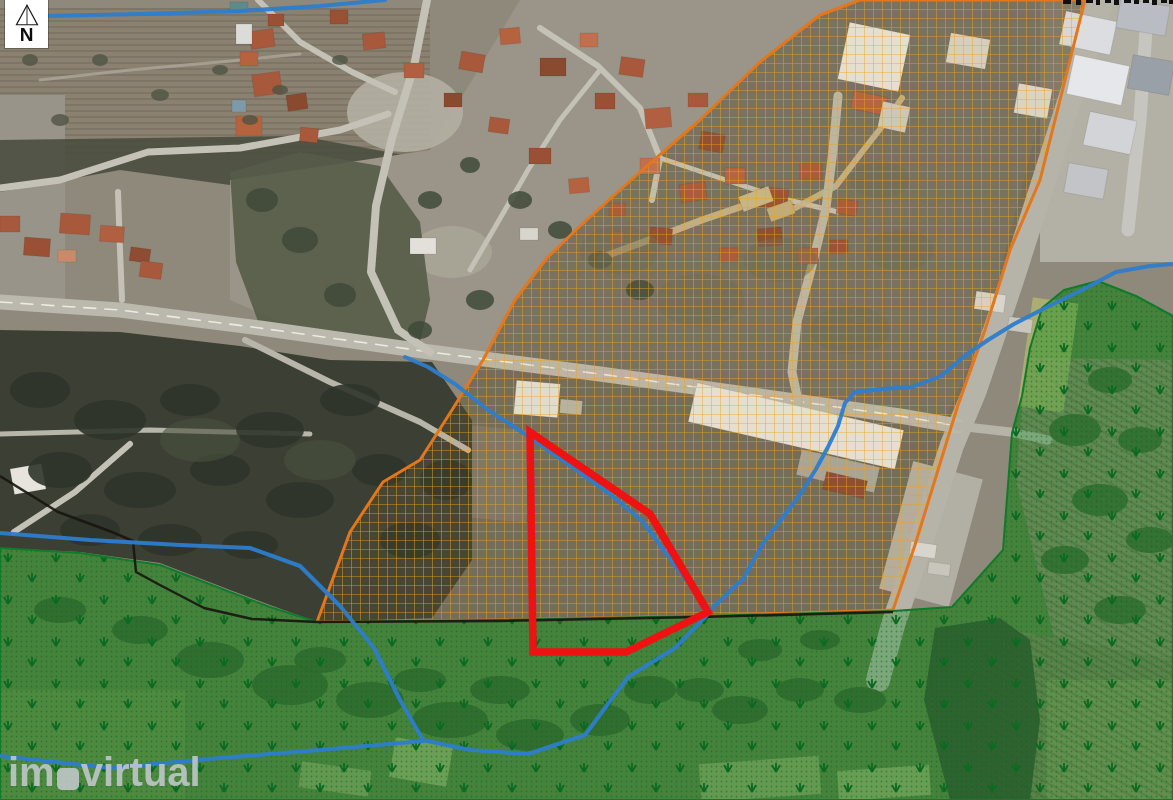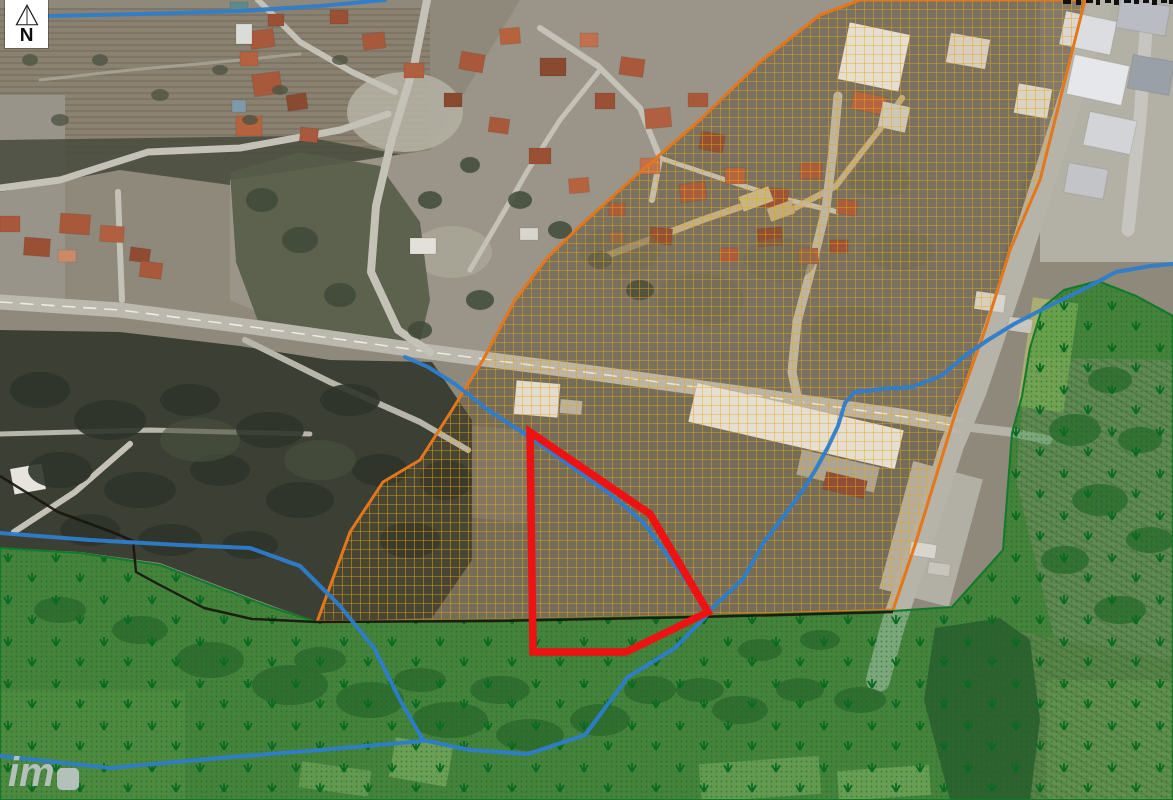--- a/index.html
+++ b/index.html
@@ -4,21 +4,21 @@
 <style>
   html,body{margin:0;padding:0;background:#222;font-family:"Liberation Sans",sans-serif;}
   .stage{position:relative;width:1173px;height:800px;overflow:hidden;background:#8f897b;}
   .stage svg.map{position:absolute;left:0;top:0;width:1173px;height:800px;display:block;}
   .north{position:absolute;left:5px;top:0;width:43px;height:48px;background:#ffffff;
          box-shadow:0 0 0 1px rgba(0,0,0,.25);display:flex;flex-direction:column;align-items:center;z-index:5;}
   .north .narrow{width:30px;height:24px;margin-top:3px;display:block;}
   .north .nletter{font-weight:700;font-size:19px;line-height:1;color:#0d0d0d;margin-top:-2px;letter-spacing:0;}
   .watermark{position:absolute;left:8px;top:750px;z-index:6;display:flex;align-items:flex-end;
              font-weight:700;font-size:40px;color:#c6cbd1;opacity:.85;letter-spacing:0;
-             text-shadow:0 0 2px rgba(80,90,100,.25);font-style:italic;}
+             text-shadow:0 0 2px rgba(80,90,100,.25);}
   .watermark .osq{display:inline-block;width:22px;height:22px;background:#c6cbd1;border-radius:5px;
                   margin:0 2px 5px 2px;}
 </style>
 </head>
 <body>
 
 <div class="stage">
   <svg class="map" id="map" viewBox="0 0 1173 800">
       <defs>
         <pattern id="ogrid" width="9" height="9" patternUnits="userSpaceOnUse">
@@ -284,14 +284,15 @@
     <svg class="narrow" viewBox="0 0 40 30">
       <polygon points="20,2 6,28 34,28" fill="#ffffff" stroke="#1a1a1a" stroke-width="1.6"></polygon>
       <line x1="20" y1="2" x2="20" y2="28" stroke="#1a1a1a" stroke-width="1.2"></line>
     </svg>
     <div class="nletter">N</div>
   </div>
 
   <div class="watermark">
     <span>im</span>
     <span class="osq"></span>
+    <span>virtual</span>
   </div>
 </div>
 
 </body></html>

